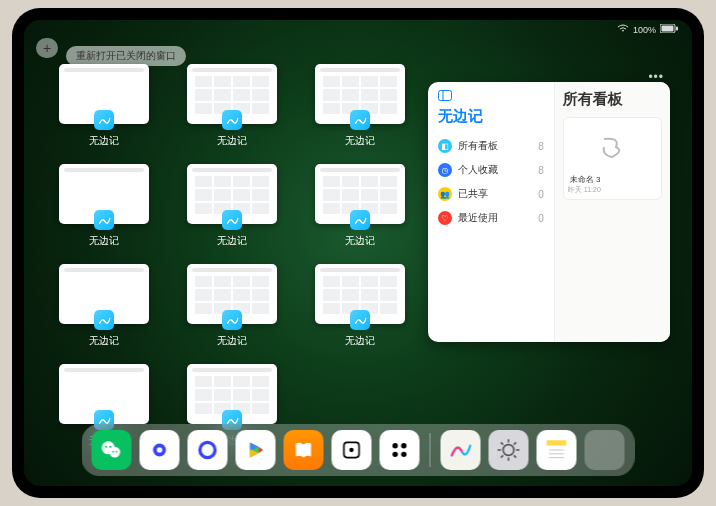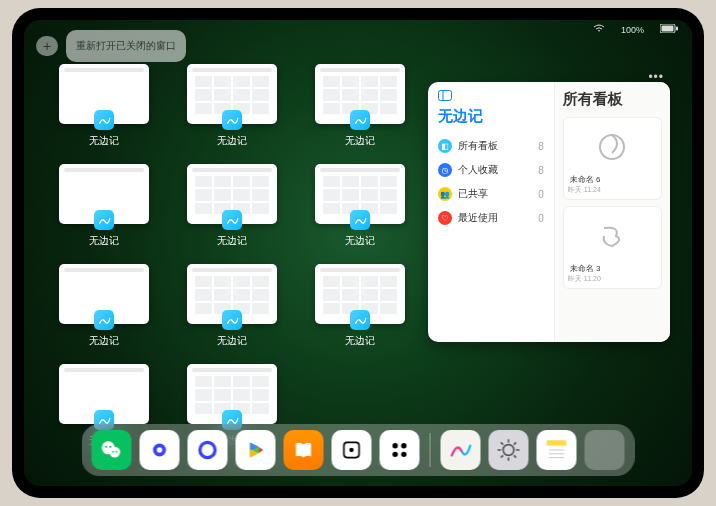--- a/index.html
+++ b/index.html
@@ -1,23 +1,23 @@
 <!DOCTYPE html>
 <html><head>
 <meta charset="utf-8">
 <style>
   * { margin: 0; padding: 0; box-sizing: border-box; font-family: -apple-system, "PingFang SC", sans-serif; }
   body { width: 716px; height: 506px; background: #d8d2c8; display: flex; align-items: center; justify-content: center; }
   .ipad-frame { width: 692px; height: 490px; background: #000; border-radius: 28px; padding: 12px; position: relative; }
   .screen { width: 100%; height: 100%; border-radius: 16px; overflow: hidden; position: relative;
     background: radial-gradient(circle at 50% 45%, #1a5a2e 0%, #0d3d1a 35%, #08260f 65%, #041508 100%); }
-  .status-bar { position: absolute; top: 4px; right: 14px; display:flex; gap:16px; align-items:center; color:#fff; font-size:9px; opacity:.85;}
+  .status-bar { position: absolute; top: 4px; right: 14px; display:flex; gap:4px; align-items:center; color:#fff; font-size:9px; opacity:.85;}
   .topbar { position: absolute; top: 10px; left: 12px; display: flex; align-items: center; gap: 8px; }
   .plus-btn { width: 22px; height: 20px; border-radius: 10px; background: rgba(255,255,255,.45); color:#333; font-size:14px; display:flex; align-items:center; justify-content:center; backdrop-filter: blur(6px);}
-  .reopen-pill { padding: 9px 10px; font-size: 10px; color:#333; background: rgba(255,255,255,.55); border-radius: 10px; backdrop-filter: blur(6px);}
+  .reopen-pill { padding: 3px 10px; font-size: 10px; color:#333; background: rgba(255,255,255,.55); border-radius: 10px; backdrop-filter: blur(6px); margin-top: 16px;}
   .grid { position: absolute; top: 44px; left: 28px; width: 360px; display: grid; grid-template-columns: repeat(3,1fr); gap: 16px 24px;}
   .thumb { display:flex; flex-direction:column; align-items:center; gap:4px;}
   .thumb-win { width: 90px; height: 60px; background:#fff; border-radius:5px; position:relative; box-shadow: 0 2px 6px rgba(0,0,0,.35);}
   .thumb-win::before{content:""; position:absolute; top:4px; left:5px; right:5px; height:4px; background:#e8e8e8; border-radius:2px;}
   .thumb-lines { position:absolute; top:12px; left:8px; right:8px; bottom:10px; }
   .thumb-lines.grid3{ display:grid; grid-template-columns:repeat(4,1fr); grid-template-rows:repeat(3,1fr); gap:2px;}
   .thumb-lines.grid3 span{ background:#eef0f2; border-radius:1px;}
   .thumb-appicon { position:absolute; bottom:-6px; left:50%; transform:translateX(-50%); width:20px; height:20px; border-radius:5px; background: linear-gradient(135deg,#4fd1ff,#0fb8ff); display:flex; align-items:center; justify-content:center;}
   .thumb-appicon svg{width:13px;height:13px;}
   .thumb-label{ font-size:10px; color:#fff; margin-top:6px;}
@@ -311,30 +311,20 @@
           <div class="cat-icon" style="background:#ff3b30">♡</div>
           <span>最近使用</span>
           <span class="cat-count">0</span>
         </div>
       </div>
       <div class="panel-right">
         <div class="panel-title-right">所有看板</div>
         <div class="board-card">
           <div class="board-sketch">
             <svg width="36" height="36" viewBox="0 0 36 36">
-                <circle cx="18" cy="18" r="12"></circle>
-                <path d="M18 6 Q28 14 18 24"></path>
-              </svg>
-          </div>
-          <div class="board-meta">未命名 6</div>
-          <div class="board-date">昨天 11:24</div>
-        </div>
-        <div class="board-card">
-          <div class="board-sketch">
-            <svg width="36" height="36" viewBox="0 0 36 36">
                 <path d="M10 10 Q26 8 22 18 Q30 22 18 28 Q8 26 10 18"></path>
               </svg>
           </div>
           <div class="board-meta">未命名 3</div>
           <div class="board-date">昨天 11:20</div>
         </div>
       </div>
     </div>
 
     <div class="dock">

